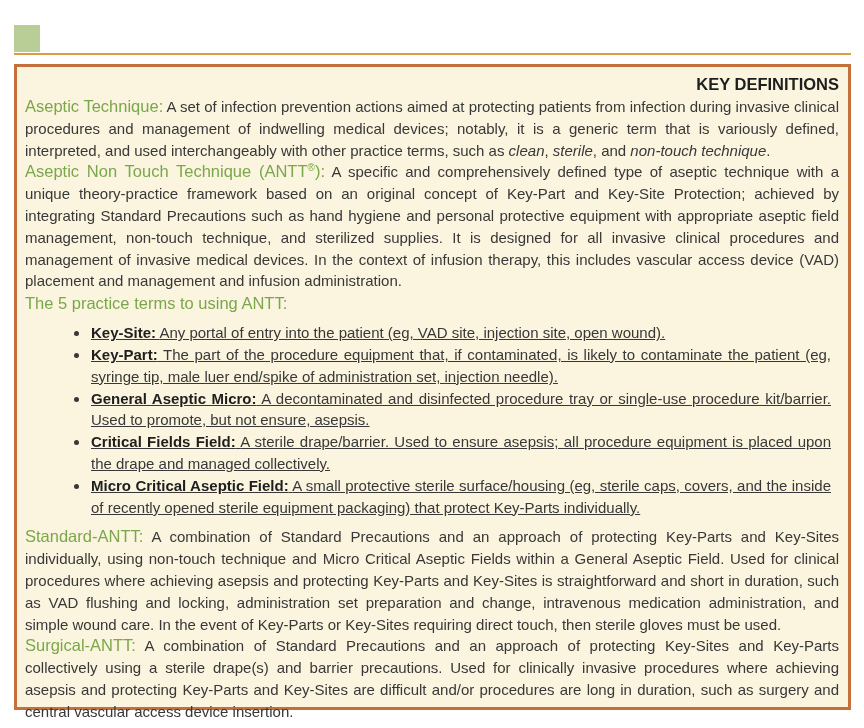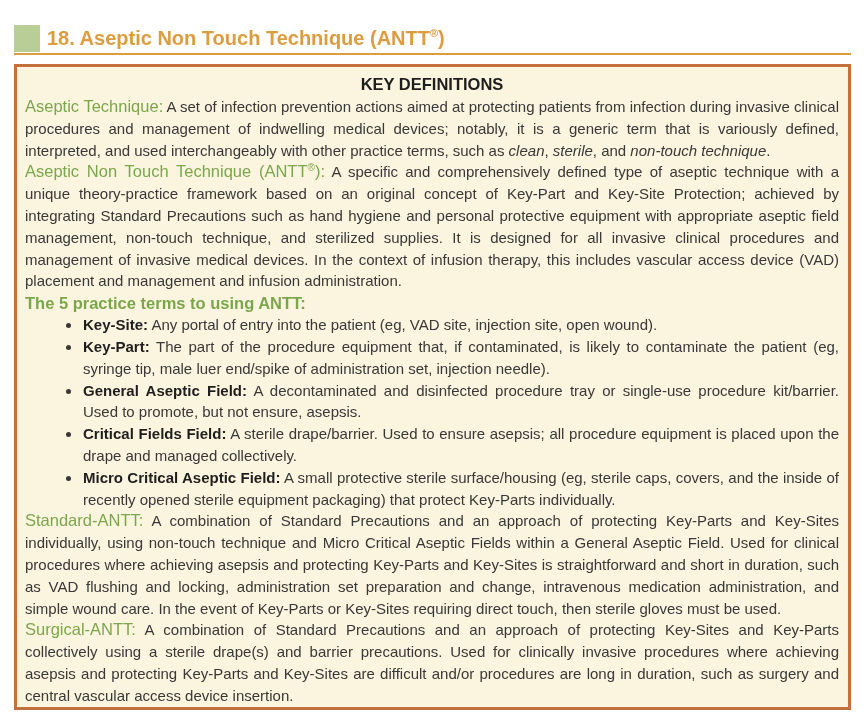--- a/index.html
+++ b/index.html
@@ -51,71 +51,71 @@
       font-size:15px;
       line-height:21.8px;
       text-align:justify;
       hyphens:auto;
     }
     .box-heading{
       font-size:16.5px;
       font-weight:bold;
       color:var(--bold-text);
       line-height:24px;
-      text-align:center;
+      text-align:right;
     }
     .term{
       color:var(--green-heading);
       font-weight:normal;
       font-size:16.5px;
     }
     .term sup{font-size:10px;line-height:0;}
     .subhead{
       color:var(--green-heading);
-      font-weight:bold;
+      font-weight:normal;
       font-size:16.5px;
       line-height:22px;
       text-align:left;
     }
     .bold-term{
       font-weight:bold;
       color:var(--bold-text);
     }
     ul.practice-list{
       list-style:disc;
       padding-left:57px;
-      margin:0;
+      margin:8px;
+      text-decoration:underline;
     }
     ul.practice-list li{
       padding-left:1px;
     }
     em{font-style:italic;}
   </style>
 </head>
 <body>
 
 <div class="section-header">
   <div class="green-square"></div>
-  <div class="section-title"><span>18. Aseptic Non Touch Technique (ANTT</span><sup>®</sup><span>)</span></div>
 </div>
 
 <div class="def-box">
 
   <div class="box-heading">KEY DEFINITIONS</div>
 
   <p><span class="term">Aseptic Technique:</span><span> A set of infection prevention actions aimed at protecting patients from infection during invasive clinical procedures and management of indwelling medical devices; notably, it is a generic term that is variously defined, interpreted, and used interchangeably with other practice terms, such as </span><em>clean</em><span>, </span><em>sterile</em><span>, and </span><em>non-touch technique</em><span>.</span></p>
 
   <p><span class="term"><span>Aseptic Non Touch Technique (ANTT</span><sup>®</sup><span>):</span></span><span> A specific and comprehensively defined type of aseptic technique with a unique theory-practice framework based on an original concept of Key-Part and Key-Site Protection; achieved by integrating Standard Precautions such as hand hygiene and personal protective equipment with appropriate aseptic field management, non-touch technique, and sterilized supplies. It is designed for all invasive clinical procedures and management of invasive medical devices. In the context of infusion therapy, this includes vascular access device (VAD) placement and management and infusion administration.</span></p>
 
   <div class="subhead">The 5 practice terms to using ANTT:</div>
 
   <ul class="practice-list">
     <li><span class="bold-term">Key-Site:</span> <span>Any portal of entry into the patient (eg, VAD site, injection site, open wound).</span></li>
     <li><span class="bold-term">Key-Part:</span> <span>The part of the procedure equipment that, if contaminated, is likely to contaminate the patient (eg, syringe tip, male luer end/spike of administration set, injection needle).</span></li>
-    <li><span class="bold-term">General Aseptic Field:</span> <span>A decontaminated and disinfected procedure tray or single-use procedure kit/barrier. Used to promote, but not ensure, asepsis.</span></li>
+    <li><span class="bold-term">General Aseptic Micro:</span> <span>A decontaminated and disinfected procedure tray or single-use procedure kit/barrier. Used to promote, but not ensure, asepsis.</span></li>
     <li><span class="bold-term">Critical Fields Field:</span> <span>A sterile drape/barrier. Used to ensure asepsis; all procedure equipment is placed upon the drape and managed collectively.</span></li>
     <li><span class="bold-term">Micro Critical Aseptic Field:</span> <span>A small protective sterile surface/housing (eg, sterile caps, covers, and the inside of recently opened sterile equipment packaging) that protect Key-Parts individually.</span></li>
   </ul>
 
   <p><span class="term">Standard-ANTT:</span><span> A combination of Standard Precautions and an approach of protecting Key-Parts and Key-Sites individually, using non-touch technique and Micro Critical Aseptic Fields within a General Aseptic Field. Used for clinical procedures where achieving asepsis and protecting Key-Parts and Key-Sites is straightforward and short in duration, such as VAD flushing and locking, administration set preparation and change, intravenous medication administration, and simple wound care. In the event of Key-Parts or Key-Sites requiring direct touch, then sterile gloves must be used.</span></p>
 
   <p><span class="term">Surgical-ANTT:</span><span> A combination of Standard Precautions and an approach of protecting Key-Sites and Key-Parts collectively using a sterile drape(s) and barrier precautions. Used for clinically invasive procedures where achieving asepsis and protecting Key-Parts and Key-Sites are difficult and/or procedures are long in duration, such as surgery and central vascular access device insertion.</span></p>
 
 </div>
 

